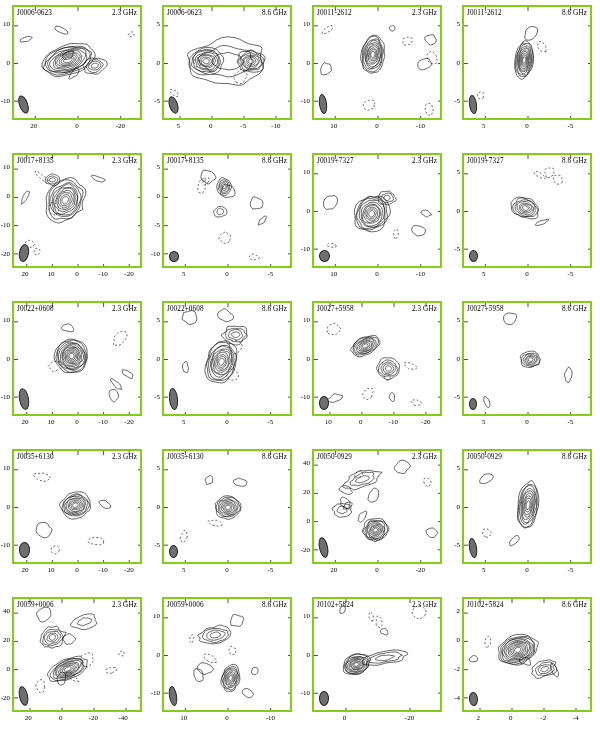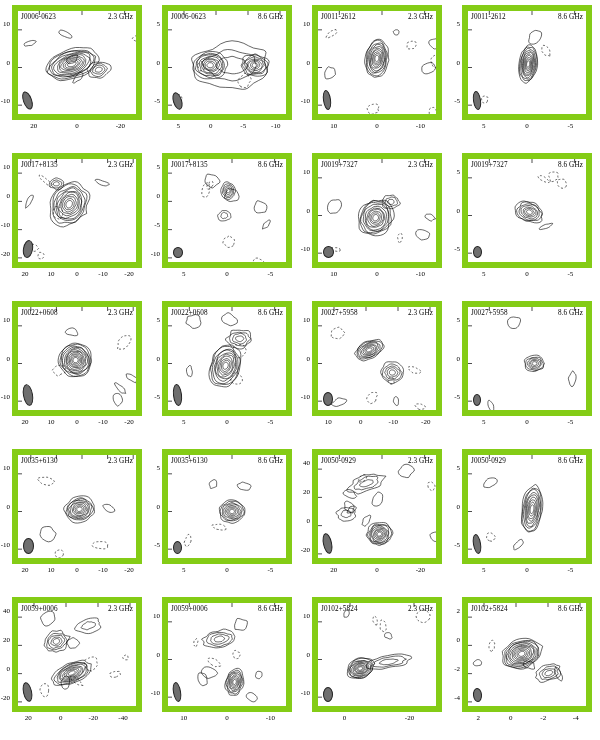--- a/index.html
+++ b/index.html
@@ -7,21 +7,21 @@
   #sheet{position:relative;width:600px;height:740px;}
   .grid{
     position:absolute;left:0;top:0;width:600px;height:740px;
     display:grid;
     grid-template-columns:repeat(4,150px);
     grid-template-rows:repeat(5,148px);
   }
   .cell{position:relative;box-sizing:border-box;}
   .frame{
     position:absolute;left:12px;top:5px;right:8px;bottom:28px;
-    border:6px solid #84cc16;background:#fff;overflow:hidden;
+    border:2px solid #84cc16;background:#fff;overflow:hidden;
   }
   .lbl{
     position:absolute;top:2px;font-size:7.2px;font-family:"Liberation Serif",serif;
     color:#000;letter-spacing:0.1px;white-space:nowrap;
   }
   .lbl.src{left:3px;}
   .lbl.frq{right:3px;}
   .beam{
     position:absolute;background:#6f6f6f;border:1px solid #222;border-radius:50%;
   }

